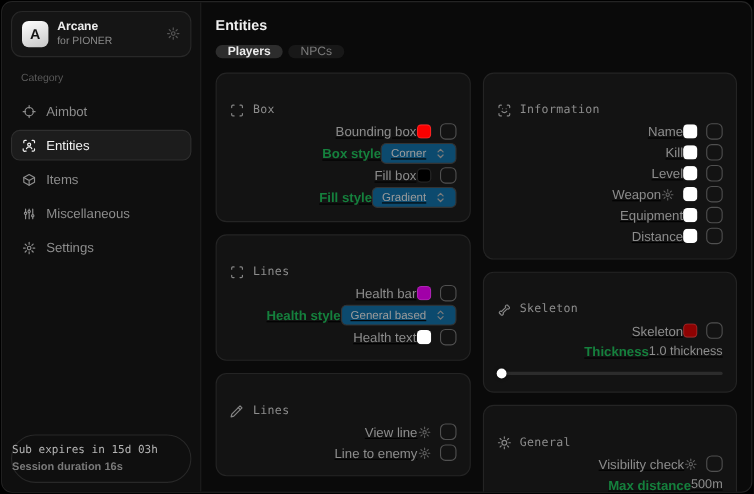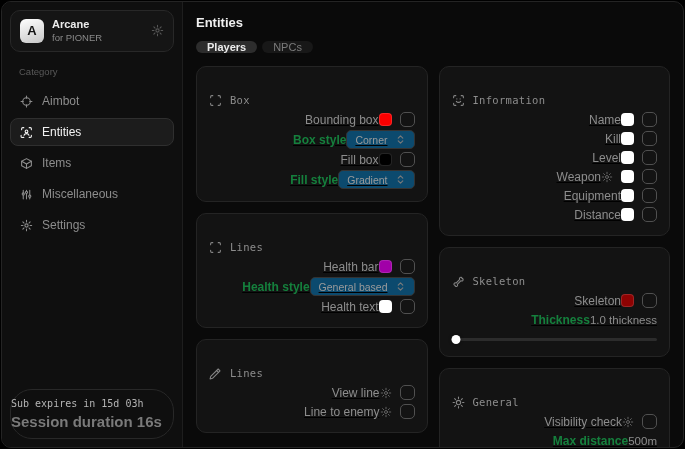--- a/index.html
+++ b/index.html
@@ -48,21 +48,21 @@
     color:#8d8d8d; font-size:12px; cursor:pointer;
   }
   .nav-item.active { background:#1c1c1c; border-color:#2f2f2f; color:#f2f2f2; }
   .icn { display:inline-flex; align-items:center; justify-content:center; }
   .subcard {
     position:absolute; left:8px; right:8px; bottom:8px;
     background:#0f0f0f; border:1px solid #282828;
     border-radius:22px; padding:8px 0;
   }
   .sub-line1 { font-family:"DejaVu Sans Mono", monospace; font-size:10px; color:#b5b5b5; }
-  .sub-line2 { font-size:15px; font-weight:700; color:#7a7a7a; margin-top:4px; }
+  .sub-line2 { font-size:10px; font-weight:700; color:#7a7a7a; margin-top:4px; }
   
   .main { flex:1; padding:13px 13px 0 13px; overflow:hidden; }
   .page-title { margin:0; font-size:13px; font-weight:700; color:#f0f0f0; }
   .tabs { display:flex; gap:5px; margin-top:11px; }
   .tab {
     font-size:11px; padding:0 11px; border-radius:6px;
     background:#181818; color:#7b7b7b; cursor:pointer;
   }
   .tab.active { background:#2d2d2d; color:#ececec; font-weight:600; }
   .columns { display:flex; gap:11px; margin-top:13px; align-items:flex-start; }

